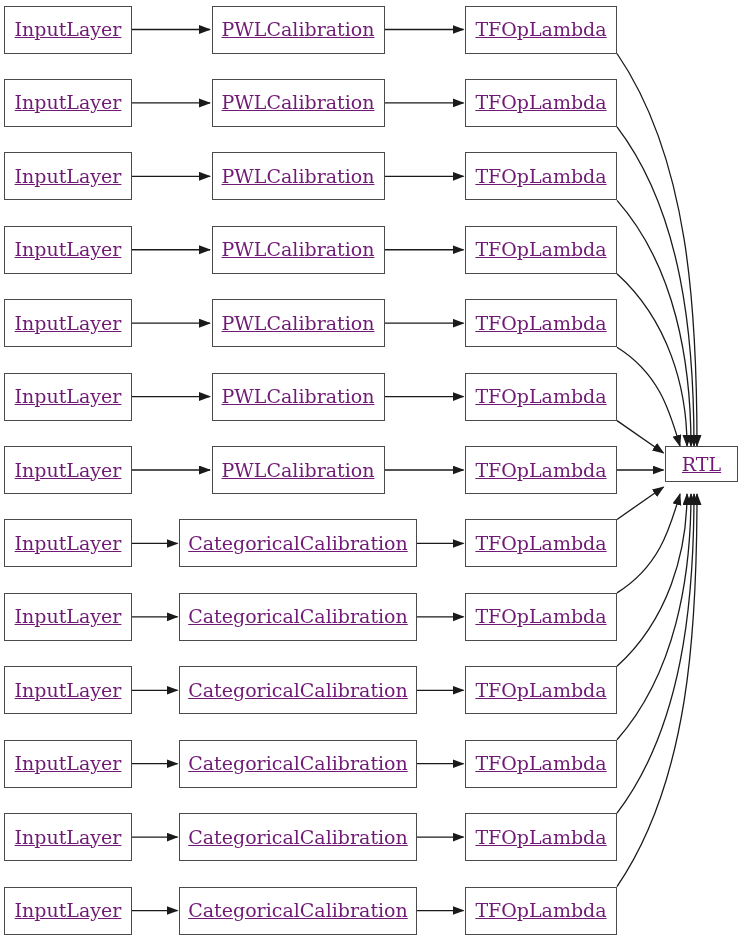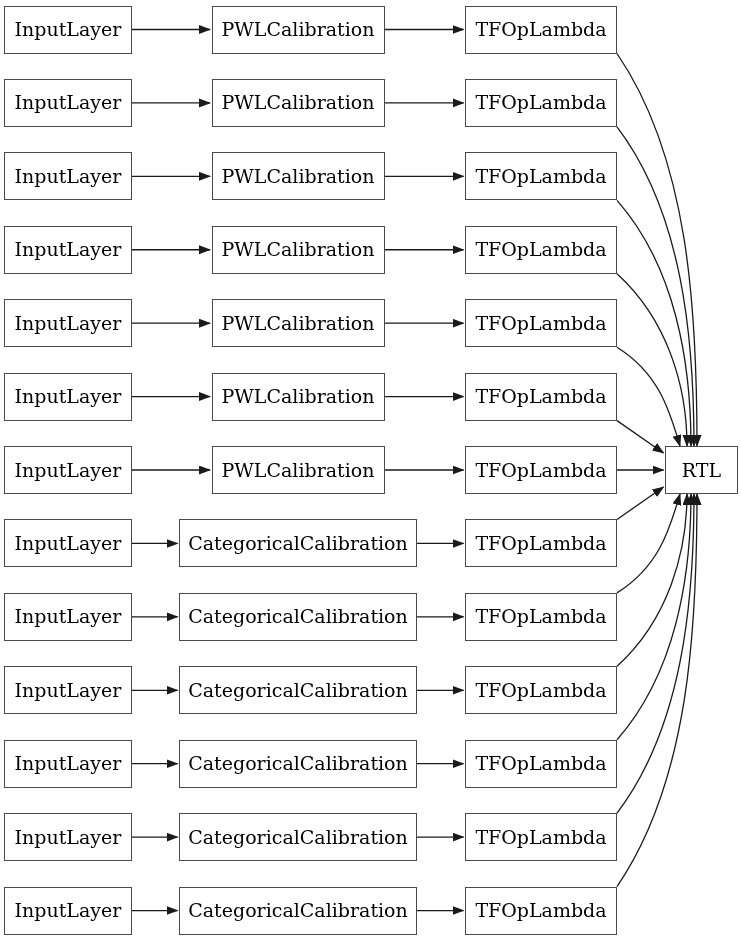--- a/index.html
+++ b/index.html
@@ -28,24 +28,25 @@
     stroke-width: 1.3;
   }
   .node {
     position: absolute;
     box-sizing: border-box;
     display: flex;
     align-items: center;
     justify-content: center;
     background: #ffffff;
     border: 1.5px solid #4a4a4a;
-    color: #000000;
+    color: #701a75;
     font-size: 19px;
     white-space: nowrap;
     line-height: 1;
+    text-decoration: underline;
   }
 </style>
 </head>
 <body>
 
 <div id="canvas">
   <svg id="edge-layer" viewBox="0 0 741 940" xmlns="http://www.w3.org/2000/svg">
     <defs>
       <marker id="ah" markerUnits="userSpaceOnUse" markerWidth="14" markerHeight="12" refX="11" refY="4.5" orient="auto">
         <path d="M0,0 L12,4.5 L0,9 Z" fill="#1a1a1a"></path>
@@ -124,15 +125,15 @@
       <div class="node" style="left: 465px; top: 666.28px; width: 152px; height: 48px;">TFOpLambda</div>
       <div class="node" style="left: 4px; top: 739.7px; width: 128px; height: 48px;">InputLayer</div>
       <div class="node" style="left: 179px; top: 739.7px; width: 238px; height: 48px;">CategoricalCalibration</div>
       <div class="node" style="left: 465px; top: 739.7px; width: 152px; height: 48px;">TFOpLambda</div>
       <div class="node" style="left: 4px; top: 813.12px; width: 128px; height: 48px;">InputLayer</div>
       <div class="node" style="left: 179px; top: 813.12px; width: 238px; height: 48px;">CategoricalCalibration</div>
       <div class="node" style="left: 465px; top: 813.12px; width: 152px; height: 48px;">TFOpLambda</div>
       <div class="node" style="left: 4px; top: 886.54px; width: 128px; height: 48px;">InputLayer</div>
       <div class="node" style="left: 179px; top: 886.54px; width: 238px; height: 48px;">CategoricalCalibration</div>
       <div class="node" style="left: 465px; top: 886.54px; width: 152px; height: 48px;">TFOpLambda</div>
-      <div class="node" style="left: 665px; top: 446.02px; width: 73px; height: 48px;">RTL</div>
+      <div class="node" style="left: 665px; top: 446.02px; width: 73px; height: 36px;">RTL</div>
     </div>
 </div>
 
 </body></html>

